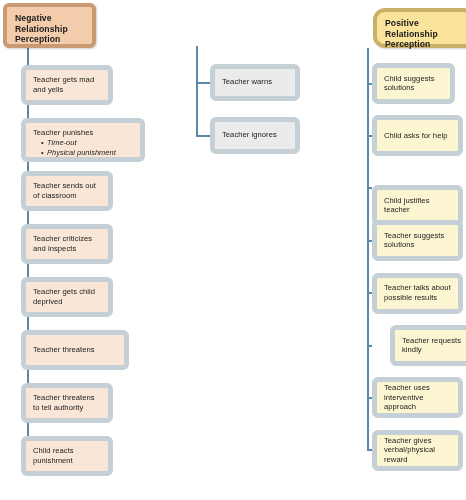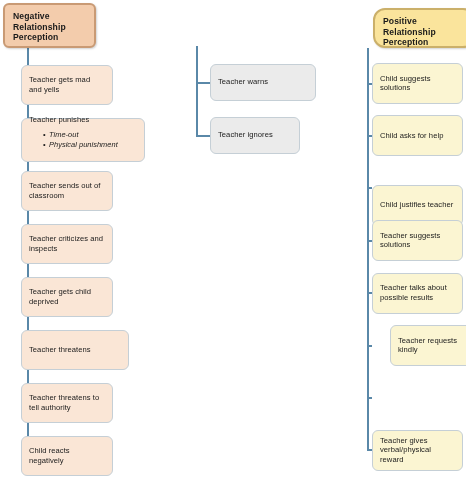--- a/index.html
+++ b/index.html
@@ -26,34 +26,34 @@
     display:flex;
     align-items:center;
   }
   .node .txt{
     display:block;
     width:100%;
     line-height:1.25;
   }
 
   .root{
-    border:2px solid #1d4ed8;
+    border:4px solid #1d4ed8;
     box-shadow:1px 1px 2px rgba(0,0,0,0.18);
     padding:6px 8px;
     align-items:flex-start;
   }
   .root .txt{
     font-weight:bold;
     font-size:8.6px;
     color:#1a1a1a;
     letter-spacing:.1px;
   }
 
   .leaf{
-    border:1px solid #4d7c0f;
+    border:5px solid #4d7c0f;
     padding:5px 7px;
   }
   .leaf .txt{
     font-size:7.6px;
     color:#1a1a1a;
     letter-spacing:.05px;
   }
 
   
   .neg-root{background:#f3ccac;border-color:#c99a74;}
@@ -61,21 +61,21 @@
 
   .neu-root{background:#d8d8d8;border-color:#9a9a9a;}
   .neu-leaf{background:#ebebeb;border-color:#c5cfd6;}
 
   .pos-root{background:#fae49c;border-color:#cbb06a;}
   .pos-leaf{background:#fbf5d2;border-color:#c5cfd6;}
 
   
   .leaf .title{display:block;margin:0 0 1px 0;}
   ul.bullets{
-    margin:6px;
+    margin:0;
     padding:0 0 0 8px;
     list-style:none;
   }
   ul.bullets li{
     font-style:italic;
     font-size:7.4px;
     line-height:1.35;
     position:relative;
     padding-left:6px;
   }
@@ -94,21 +94,21 @@
     <div class="node root neg-root" style="left: 3px; top: 3px; width: 93px; height: 45px;">
       <span class="txt">Negative Relationship Perception</span>
     </div>
     <div class="stub" style="left: 27px; top: 84px;"></div>
     <div class="node leaf neg-leaf" style="left: 21px; top: 65px; width: 92px; height: 40px;">
       <span class="txt">
         <span class="title">Teacher gets mad and yells</span>
       </span>
     </div>
     <div class="stub" style="left: 27px; top: 139px;"></div>
-    <div class="node leaf neg-leaf" style="left: 21px; top: 118px; width: 124px; height: 44px; align-items: flex-end; padding-top: 5px;">
+    <div class="node leaf neg-leaf" style="left: 21px; top: 118px; width: 124px; height: 44px; align-items: flex-start; padding-top: 5px;">
       <span class="txt">
         <span class="title">Teacher punishes</span>
         <ul class="bullets">
           <li>Time-out</li>
           <li>Physical punishment</li>
         </ul>
       </span>
     </div>
     <div class="stub" style="left: 27px; top: 190px;"></div>
     <div class="node leaf neg-leaf" style="left: 21px; top: 171px; width: 92px; height: 40px;">
@@ -136,42 +136,42 @@
     </div>
     <div class="stub" style="left: 27px; top: 402px;"></div>
     <div class="node leaf neg-leaf" style="left: 21px; top: 383px; width: 92px; height: 40px;">
       <span class="txt">
         <span class="title">Teacher threatens to tell authority</span>
       </span>
     </div>
     <div class="stub" style="left: 27px; top: 455px;"></div>
     <div class="node leaf neg-leaf" style="left: 21px; top: 436px; width: 92px; height: 40px;">
       <span class="txt">
-        <span class="title">Child reacts negatively</span>
+        <span class="title">Child reacts punishment</span>
       </span>
     </div>
     <div class="trunk" style="left: 196px; top: 46px; height: 89.5px;"></div>
     <div class="stub" style="left: 196px; top: 81.5px; width: 14px;"></div>
-    <div class="node leaf neu-leaf" style="left: 210px; top: 64px; width: 106px; height: 37px;">
+    <div class="node leaf neu-leaf" style="left: 210px; top: 64px; width: 90px; height: 37px;">
       <span class="txt">
         <span class="title">Teacher warns</span>
       </span>
     </div>
     <div class="stub" style="left: 196px; top: 134.5px; width: 14px;"></div>
     <div class="node leaf neu-leaf" style="left: 210px; top: 117px; width: 90px; height: 37px;">
       <span class="txt">
         <span class="title">Teacher ignores</span>
       </span>
     </div>
     <div class="trunk" style="left: 367px; top: 48px; height: 402.3px;"></div>
     <div class="node root pos-root" style="left: 373px; top: 8px; width: 102px; height: 40px; border-radius: 12px;">
       <span class="txt">Positive Relationship Perception</span>
     </div>
     <div class="stub" style="left: 367px; top: 82.5px; width: 5px;"></div>
-    <div class="node leaf pos-leaf" style="left: 372px; top: 63px; width: 91px; height: 41px;">
+    <div class="node leaf pos-leaf" style="left: 372px; top: 63px; width: 83px; height: 41px;">
       <span class="txt">
         <span class="title">Child suggests solutions</span>
       </span>
     </div>
     <div class="stub" style="left: 367px; top: 134.9px; width: 5px;"></div>
     <div class="node leaf pos-leaf" style="left: 372px; top: 115.4px; width: 91px; height: 41px;">
       <span class="txt">
         <span class="title">Child asks for help</span>
       </span>
     </div>
@@ -193,19 +193,24 @@
         <span class="title">Teacher talks about possible results</span>
       </span>
     </div>
     <div class="stub" style="left: 367px; top: 344.5px; width: 5px;"></div>
     <div class="node leaf pos-leaf" style="left: 390px; top: 325px; width: 95px; height: 41px;">
       <span class="txt">
         <span class="title">Teacher requests kindly</span>
       </span>
     </div>
     <div class="stub" style="left: 367px; top: 396.9px; width: 5px;"></div>
+    <div class="node leaf pos-leaf" style="left: 372px; top: 377.4px; width: 91px; height: 41px;">
+      <span class="txt">
+        <span class="title">Teacher uses interventive approach</span>
+      </span>
+    </div>
     <div class="stub" style="left: 367px; top: 449.3px; width: 5px;"></div>
     <div class="node leaf pos-leaf" style="left: 372px; top: 429.8px; width: 91px; height: 41px;">
       <span class="txt">
         <span class="title">Teacher gives verbal/physical reward</span>
       </span>
     </div>
   </div>
 
 </body></html>

